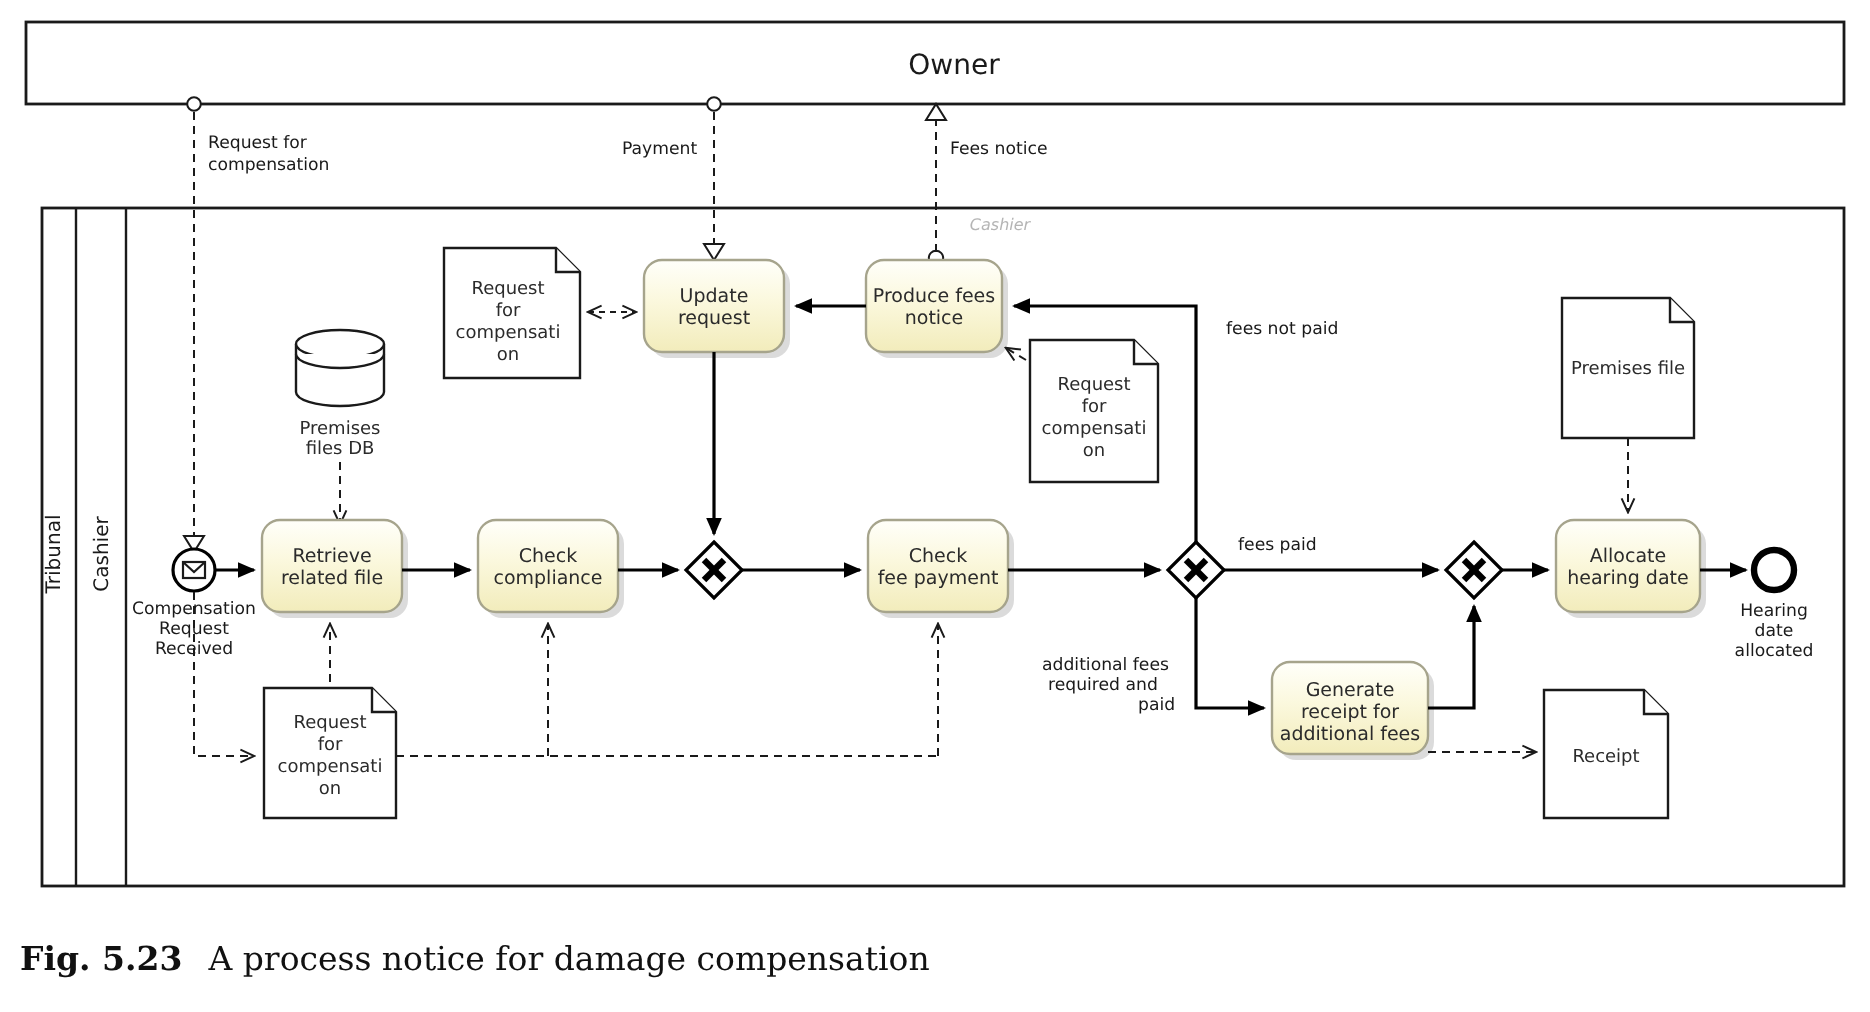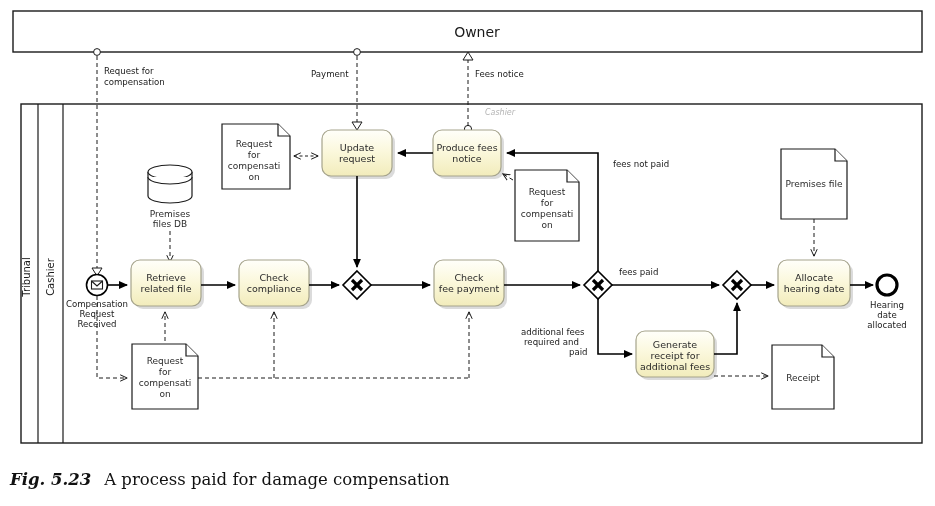--- a/index.html
+++ b/index.html
@@ -26,21 +26,21 @@
   .assoc-bi{stroke:#1a1a1a;stroke-width:1;fill:none;stroke-dasharray:3 2.5;
             marker-end:url(#arrowThin);marker-start:url(#arrowThinRev);}
   .docshape{fill:#ffffff;stroke:#1a1a1a;stroke-width:1.2;}
   .gateway{fill:#ffffff;stroke:#000000;stroke-width:1.6;}
   .gwx{stroke:#000000;stroke-width:3.2;stroke-linecap:butt;}
   .evcircle{fill:#ffffff;stroke:#000000;stroke-width:1.6;}
   .evcircle-end{fill:#ffffff;stroke:#000000;stroke-width:3.2;}
   .dbshape{fill:#ffffff;stroke:#1a1a1a;stroke-width:1.2;}
   .caption{position:absolute;left:10px;top:470px;width:915px;
            font-family:"DejaVu Serif","Liberation Serif",serif;font-size:16.5px;color:#111;}
-  .caption b{font-weight:bold;font-style:italic;}
+  .caption b{font-weight:bold;}
   .caption span.ct{margin-left:13px;}
 </style>
 </head>
 <body>
 
 <div id="root">
 
 <svg id="diagram" viewBox="0 0 935 450">
   <defs>
     <linearGradient id="taskgrad" x1="0" y1="0" x2="0" y2="1">
@@ -253,16 +253,16 @@
   <g>
     <path class="docshape" d="M772,345 L822,345 L834,357 L834,409 L772,409 z"></path>
     <path class="docshape" d="M822,345 L822,357 L834,357" fill="none"></path>
     <text class="doclabel" x="803" y="381">Receipt</text>
   </g>
   <path class="assoc" d="M714,376 L768,376"></path>
 
 </svg>
 
 <div class="caption">
-  <b>Fig. 5.23</b><span class="ct">A process paid for damage compensation</span>
+  <b>Fig. 5.23</b><span class="ct">A process notice for damage compensation</span>
 </div>
 
 </div>
 
 </body></html>

